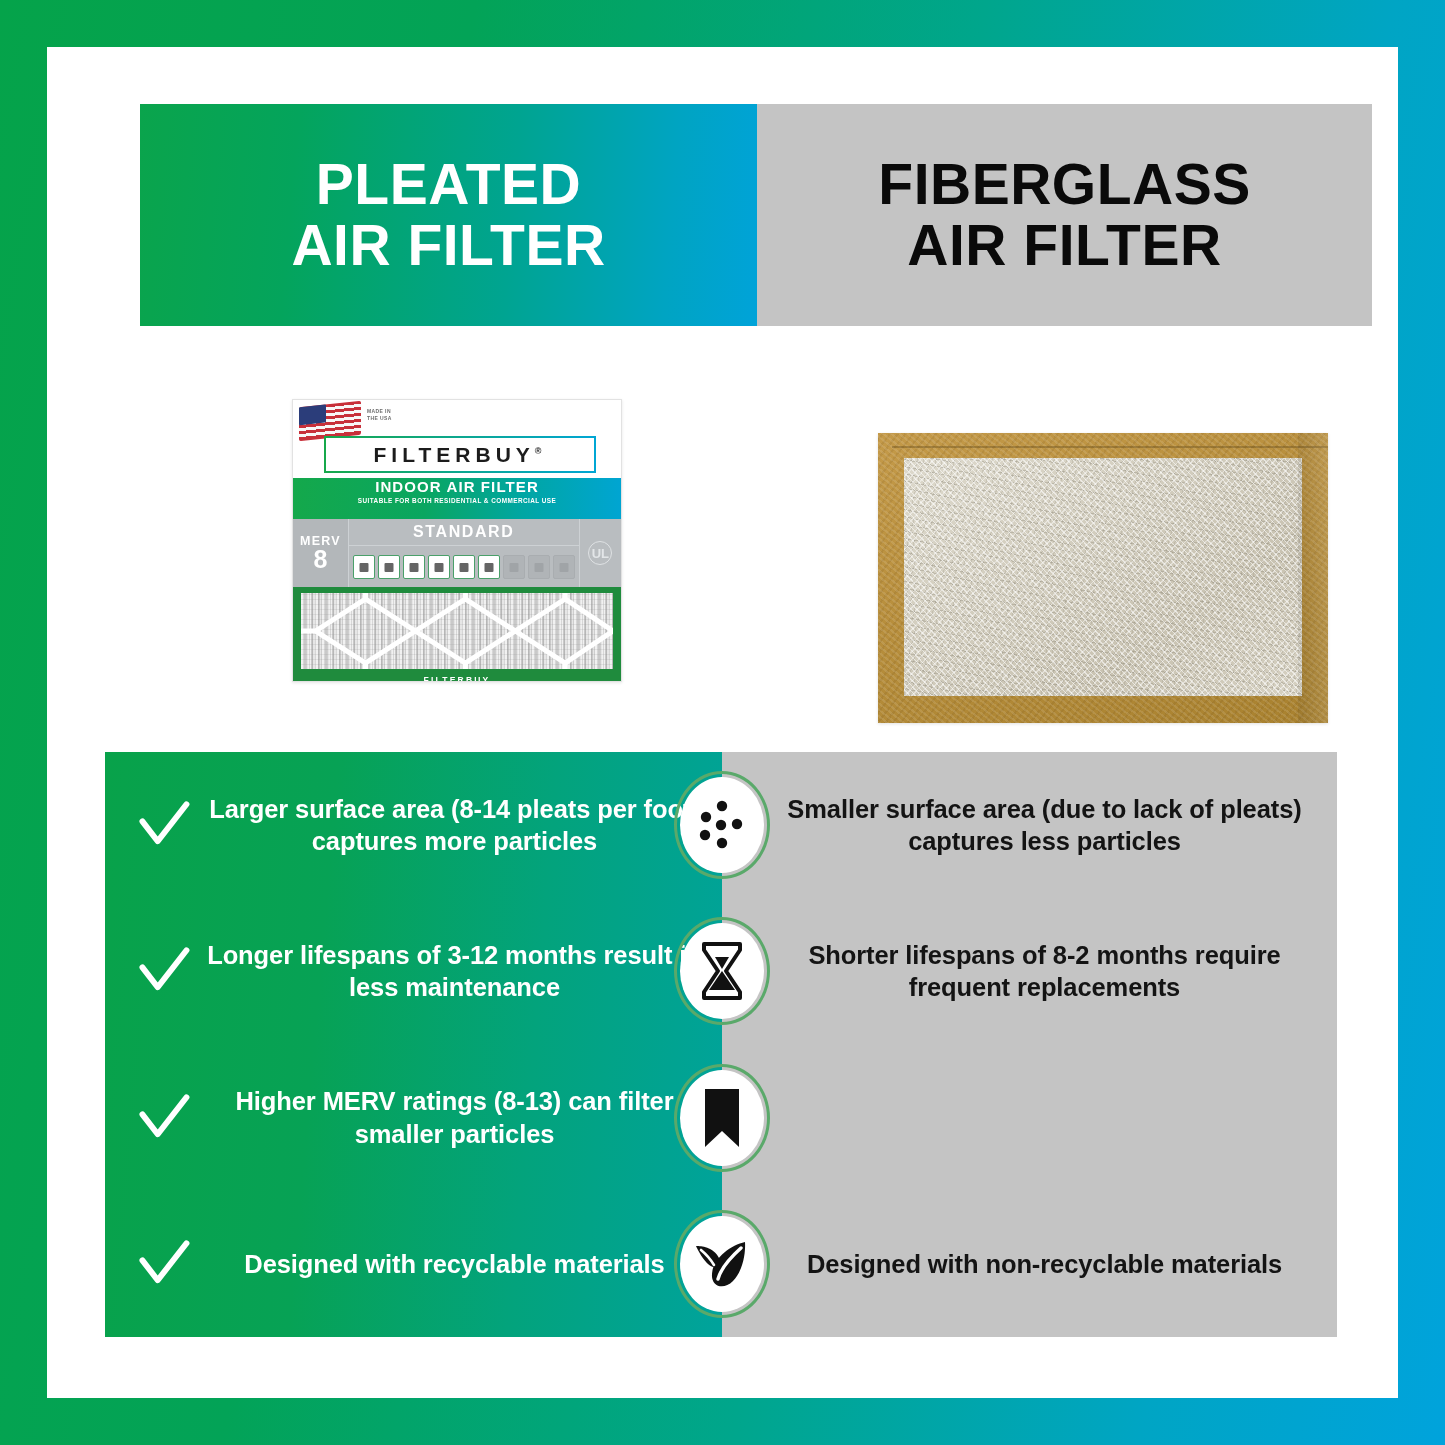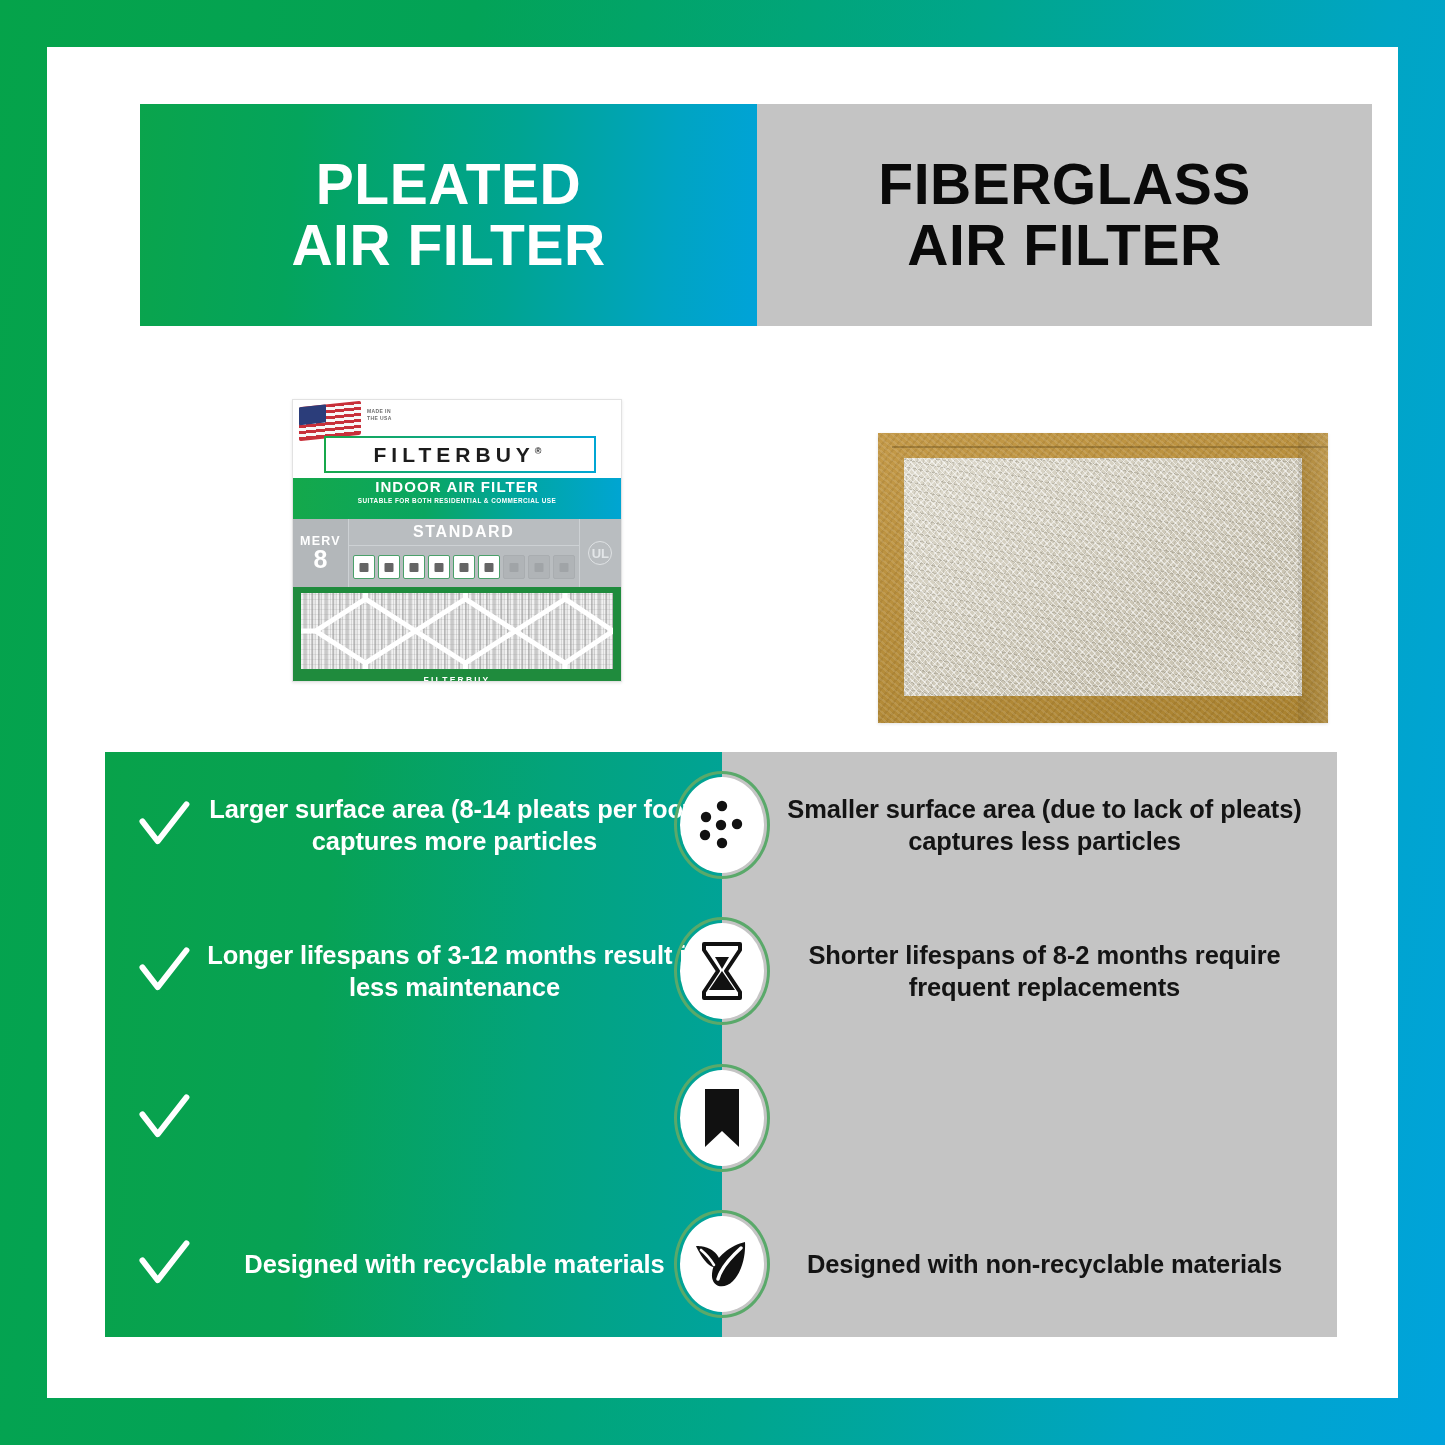--- a/index.html
+++ b/index.html
@@ -362,20 +362,21 @@
         </div>
       </div>
 
       <div class="row">
         <div class="side side-left">
           <div class="check">
             <svg viewBox="0 0 60 60" aria-hidden="true">
                   <path d="M6,26 L23,48 L55,7" fill="none" stroke="#ffffff" stroke-width="6.5" stroke-linecap="round" stroke-linejoin="round"></path>
                 </svg>
           </div>
+          <div class="txt-left">Higher MERV ratings (8-13) can filter smaller particles</div>
         </div>
         <div class="mid-icon">
           <div class="ring"></div>
           <div class="disc">
             <svg width="42" height="62" viewBox="0 0 42 62" aria-hidden="true">
               <path d="M4,2 H38 V60 L21,44 L4,60 Z" fill="#111111"></path>
             </svg>
           </div>
         </div>
       </div>

